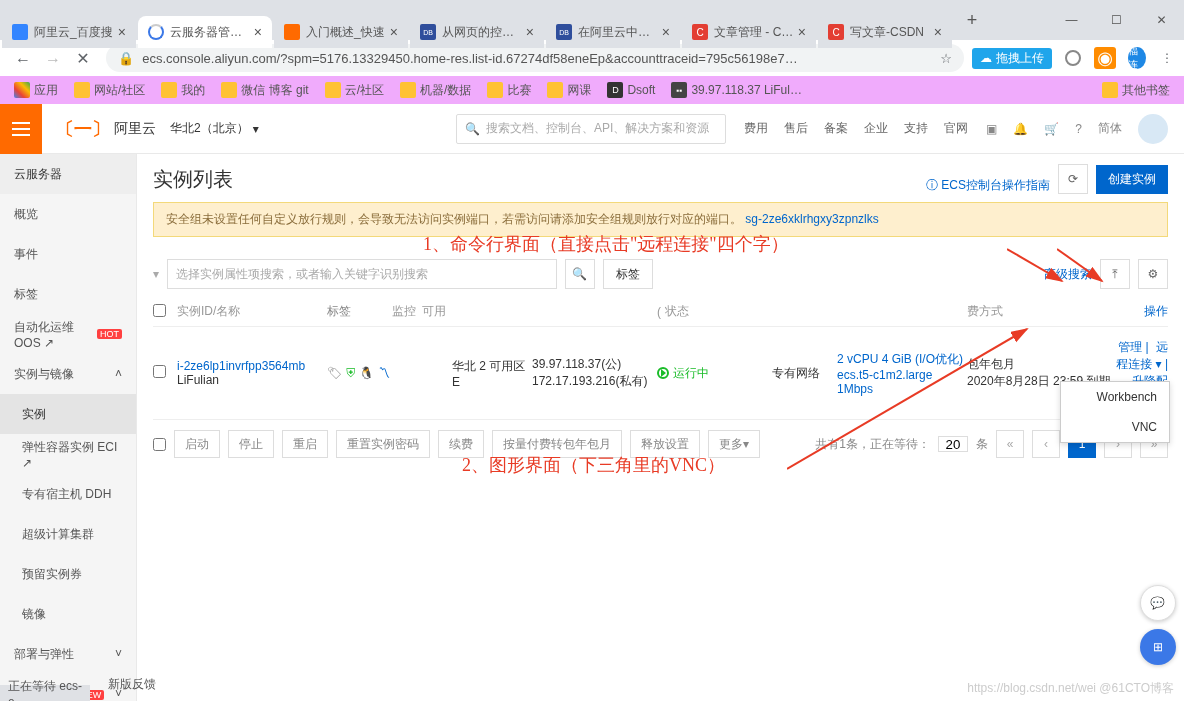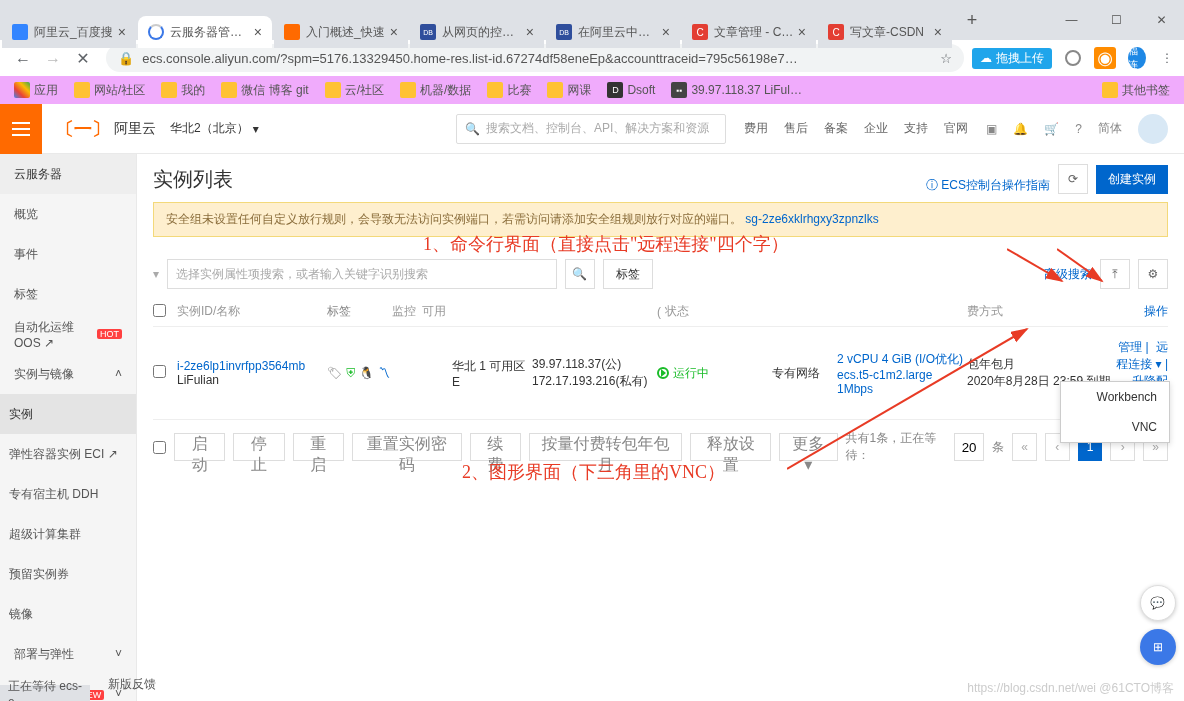--- a/index.html
+++ b/index.html
@@ -40,21 +40,21 @@
 .ali-search{flex:0 0 270px;margin-left:auto;height:30px;border:1px solid #ddd;border-radius:2px;display:flex;align-items:center;padding:0 8px;color:#aaa}
 .topnav{display:flex;align-items:center;gap:16px;padding:0 18px;font-size:12px;color:#666}
 .topnav span{cursor:pointer}
 .topicons{display:flex;align-items:center;gap:16px;padding-right:16px;color:#888}
 .avatar{width:30px;height:30px;border-radius:50%;background:#d8e8f5}
 
 .layout{display:flex;height:547px}
 .sidebar{width:137px;background:#f5f5f5;border-right:1px solid #e9e9e9;font-size:12px;color:#333;overflow:hidden}
 .sb-title{height:40px;display:flex;align-items:center;padding:0 14px;background:#eee;font-weight:500}
 .sb-item{height:40px;display:flex;align-items:center;padding:0 14px;justify-content:space-between;color:#555}
-.sb-item.sub{padding-left:9px}
+.sb-item.sub{padding-left:22px}
 .sb-item.active{background:#e4e4e4;color:#333}
 .sb-item .badge{background:#ff4040;color:#fff;font-size:9px;padding:0 3px;border-radius:2px}
 .content{flex:1;padding:10px 16px;position:relative;overflow:hidden}
 .page-head{display:flex;align-items:center;margin-bottom:8px}
 .page-title{font-size:20px;font-weight:500;color:#333}
 .page-help{margin-left:auto;display:flex;align-items:flex-end;gap:8px;font-size:12px;color:#06c}
 .refresh{width:30px;height:30px;border:1px solid #ddd;display:flex;align-items:center;justify-content:center;color:#666}
 .create-btn{background:#06c;color:#fff;padding:6px 12px;font-size:12px}
 .warn{background:#feefce;border:1px solid #f3d97a;padding:8px 12px;font-size:12px;color:#8a6d3b;margin-bottom:22px}
 .warn a{color:#06c}
@@ -75,23 +75,23 @@
 .c-spec{width:130px;color:#06c}
 .c-pay{width:145px}
 .c-ops{flex:1;text-align:right;color:#06c}
 .c-ops a{margin-left:4px;color:#06c;text-decoration:none}
 .instance-id{color:#06c}
 .running-dot{width:12px;height:12px;border:2px solid #1abc29;border-radius:50%;position:relative}
 .running-dot::after{content:"";position:absolute;left:2px;top:0;border-left:5px solid #1abc29;border-top:4px solid transparent;border-bottom:4px solid transparent}
 .dropdown-pop{position:absolute;top:42px;right:-2px;background:#fff;border:1px solid #ccc;box-shadow:0 2px 6px rgba(0,0,0,.15);font-size:12px;width:110px;z-index:5}
 .dropdown-pop div{padding:8px 12px;color:#333}
 .batch-row{display:flex;align-items:center;gap:8px;padding:10px 0}
-.batch-row button{height:28px;border:1px solid #ddd;background:#fff;padding:0 10px;color:#888;font-size:16px}
+.batch-row button{height:28px;border:1px solid #ddd;background:#fff;padding:0 10px;color:#888;font-size:12px}
 .pager{margin-left:auto;display:flex;align-items:center;gap:8px;color:#888}
-.pgbox{width:30px;height:28px;border:1px solid #ddd;text-align:center}
+.pgbox{width:30px;height:16px;border:1px solid #ddd;text-align:center}
 .pgbtn{width:28px;height:28px;border:1px solid #ddd;display:flex;align-items:center;justify-content:center;color:#aaa}
 .pgbtn.cur{background:#06c;color:#fff;border-color:#06c}
 
 .anno{position:absolute;color:#e83b25;font-size:18px;font-family:SimSun,serif;pointer-events:none;z-index:3}
 .arrow-svg{position:absolute;pointer-events:none;z-index:4}
 .float-btn{position:absolute;right:8px;width:36px;height:36px;border-radius:50%;display:flex;align-items:center;justify-content:center;box-shadow:0 1px 4px rgba(0,0,0,.2)}
 .statusbar{position:absolute;bottom:0;left:0;height:16px;background:#dfe1e5;font-size:12px;color:#555;padding:2px 8px;display:flex;align-items:center;width:90px}
 .watermark{position:absolute;bottom:4px;right:10px;color:#ccc;font-size:12px}
 input[type=checkbox]{margin:0}
 </style>
@@ -343,21 +343,21 @@
     <div class="tbl-row" style="position:relative">
       <div class="c-chk"><input type="checkbox" style=""></div>
       <div class="c-id"><a class="instance-id">i-2ze6lp1invrfpp3564mb</a><br><span>LiFulian</span></div>
       <div class="c-tag">
             <span>🏷</span>
             <span style="color:#1abc29">⛨</span>
             <span>🐧</span>
             <span style="color:#06c">〽</span>
           </div>
       <div style="width:60px"></div>
-      <div class="c-zone">华北 1 可用区 E</div>
+      <div class="c-zone">华北 2 可用区 E</div>
       <div class="c-ip"><span>39.97.118.37(公)</span><br><span>172.17.193.216(私有)</span></div>
       <div class="c-stat">
             <span class="running-dot"></span>
             <span style="color:#1abc29">运行中</span>
           </div>
       <div class="c-net">专有网络</div>
       <div class="c-spec"><span>2 vCPU 4 GiB (I/O优化)</span><br><a>ecs.t5-c1m2.large</a> <span>1Mbps</span></div>
       <div class="c-pay"><span>包年包月</span><br><span>2020年8月28日 23:59 到期</span></div>
       <div class="c-ops" style="position:relative">
         <a>管理</a> |
@@ -387,21 +387,21 @@
         <span>条</span>
         <div class="pgbtn">«</div>
         <div class="pgbtn">‹</div>
         <div class="pgbtn cur">1</div>
         <div class="pgbtn">›</div>
         <div class="pgbtn">»</div>
       </div>
     </div>
 
     <div class="anno" style="top:78px;left:286px">1、命令行界面（直接点击"远程连接"四个字）</div>
-    <div class="anno" style="top:306px;left:325px">2、图形界面（下三角里的VNC）</div>
+    <div class="anno" style="top:299px;left:325px">2、图形界面（下三角里的VNC）</div>
     <svg class="arrow-svg" style="top:85px;left:870px" width="100" height="60">
           <defs>
             <marker id="ah1" markerWidth="10" markerHeight="10" refX="8" refY="3" orient="auto">
               <path d="M0,0 L0,6 L9,3 z" fill="#e83b25"></path>
             </marker>
           </defs>
           <line x1="0" y1="10" x2="55" y2="42" stroke="#e83b25" stroke-width="2" marker-end="url(#ah1)"></line>
         </svg>
     <svg class="arrow-svg" style="top:85px;left:920px" width="80" height="60">
           <line x1="0" y1="10" x2="45" y2="42" stroke="#e83b25" stroke-width="2" marker-end="url(#ah1)"></line>

